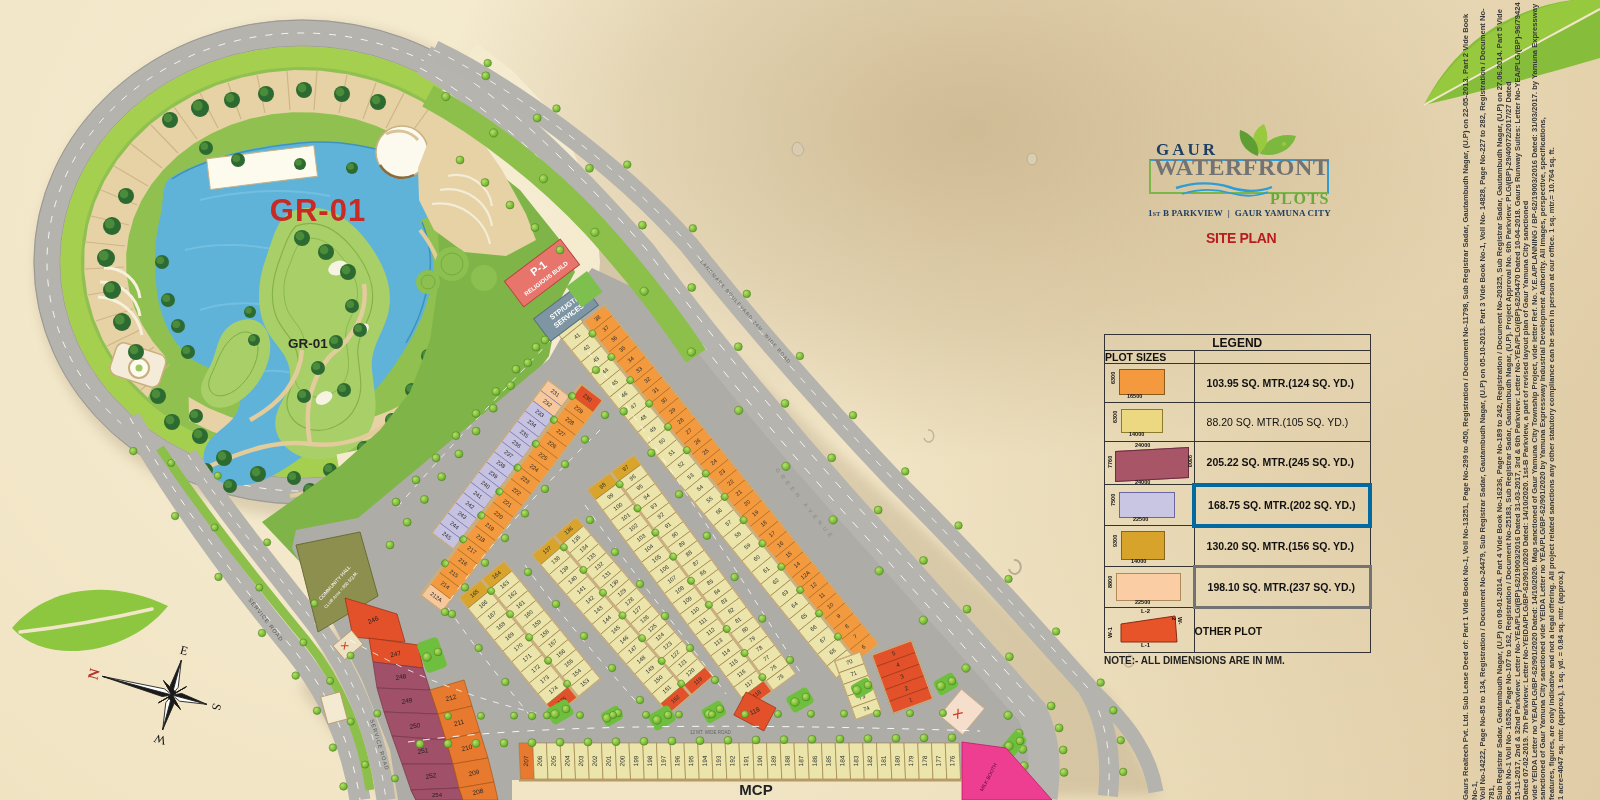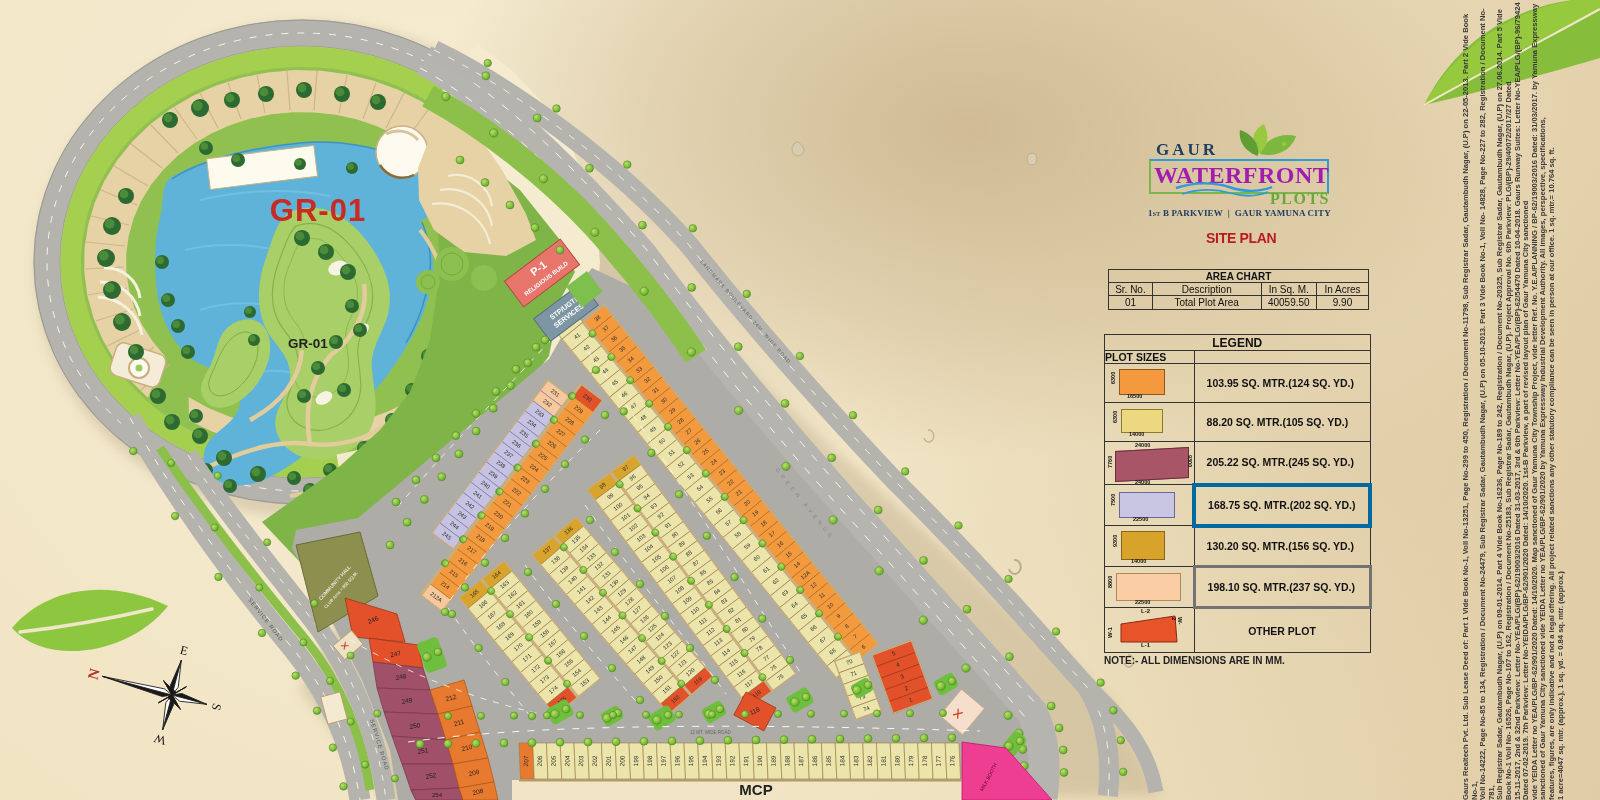--- a/index.html
+++ b/index.html
@@ -1183,55 +1183,34 @@
       <path d="M 78,24 C 66,20 58,10 60,-2 C 72,2 80,12 78,24 Z" fill="#5f9e33"></path>
       <circle cx="96" cy="18" r="2.4" fill="#7cb83e"></circle>
           <circle cx="104" cy="12" r="2" fill="#98c93f"></circle>
     </g>
   </svg>
 
   <div class="abs" style="left:10px;top:14px;font-family:'Liberation Serif',serif;font-size:17px;font-weight:bold;color:#1e3f63;letter-spacing:3px;">GAUR</div>
 
   <div class="abs" style="left:3px;top:33px;width:176px;height:31px;border:2px solid #2e9cd6;border-left-color:#7ab648;border-bottom-color:#7ab648;"></div>
 
-  <div class="abs" style="left:8px;top:36px;font-family:'Liberation Serif',serif;font-size:24px;font-weight:bold;color:#a21caf;letter-spacing:0.5px;">WATERFRONT</div>
+  <div class="abs" style="left:8px;top:28px;font-family:'Liberation Serif',serif;font-size:24px;font-weight:bold;color:#737373;letter-spacing:0.5px;">WATERFRONT</div>
 
   <svg class="abs" style="left:28px;top:56px;" width="100" height="16">
     <path d="M 2,6 C 20,0 40,0 55,5 C 70,10 85,10 98,5" fill="none" stroke="#2e9cd6" stroke-width="2.4"></path>
     <path d="M 8,12 C 24,7 42,7 56,11 C 70,15 84,14 94,10" fill="none" stroke="#2e9cd6" stroke-width="1.8"></path>
   </svg>
 
   <div class="abs" style="left:124px;top:64px;font-family:'Liberation Serif',serif;font-size:16px;font-weight:bold;color:#6aa73c;letter-spacing:1.5px;">PLOTS</div>
 
   <div class="abs" style="left:2px;top:82px;width:182px;font-family:'Liberation Serif',serif;font-size:9px;font-weight:bold;color:#1e3f63;letter-spacing:0.2px;white-space:nowrap;">1<span style="font-size:6px;">ST</span> B PARKVIEW &nbsp;|&nbsp; GAUR YAMUNA CITY</div>
 </div>
 
 <div class="abs" style="left:1206px;top:230px;font-size:14px;font-weight:bold;color:#b91c1c;letter-spacing:-0.3px;">SITE PLAN</div>
 
-<div class="abs" style="left:1108px;top:269px;width:261px;">
-<table style="width:261px;font-size:10px;color:#111;text-align:center;">
-<tbody>
-          <tr>
-            <td colspan="4" style="border:1px solid #333;height:12px;font-weight:bold;">AREA CHART</td>
-          </tr>
-<tr>
-            <td style="border:1px solid #333;width:44px;height:12px;">Sr. No.</td>
-            <td style="border:1px solid #333;width:110px;">Description</td>
-            <td style="border:1px solid #333;width:55px;">In Sq. M.</td>
-            <td style="border:1px solid #333;width:52px;">In Acres</td>
-          </tr>
-<tr>
-            <td style="border:1px solid #333;height:13px;">01</td>
-            <td style="border:1px solid #333;">Total Plot Area</td>
-            <td style="border:1px solid #333;">40059.50</td>
-            <td style="border:1px solid #333;">9.90</td>
-          </tr>
-</tbody>
-      </table>
-</div>
 
 <div class="abs" style="left:1104px;top:334px;width:268px;">
 <table style="width:268px;font-size:10.5px;color:#111;">
 <tbody>
           <tr>
             <td colspan="2" style="border:1px solid #333;height:15px;text-align:center;font-weight:bold;font-size:12px;">LEGEND</td>
           </tr>
 <tr>
             <td style="border:1px solid #333;width:90px;height:11px;font-weight:bold;">PLOT SIZES</td>
             <td style="border:1px solid #333;width:178px;"></td>
@@ -1247,21 +1226,21 @@
  <td style="border:1px solid #333;font-weight:bold;padding-left:12px;">103.95 SQ. MTR.(124 SQ. YD.)</td>
           </tr>
 <tr>
             <td style="border:1px solid #333;height:38px;">
               <div style="position:relative;height:38px;">
   <div class="abs" style="left:16px;top:6px;width:40px;height:22px;background:#ecd880;border:1px solid #8a7a2a;"></div>
   <div class="abs" style="left:7px;top:20px;font-size:5.5px;font-weight:bold;transform:rotate(-90deg);transform-origin:left top;">6300</div>
   <div class="abs" style="left:24px;top:28px;font-size:5.5px;font-weight:bold;">14000</div>
               </div>
             </td>
- <td style="border:1px solid #333;font-weight:bold;padding-left:12px;">88.20 SQ. MTR.(105 SQ. YD.)</td>
+ <td style="border:1px solid #333;font-weight:normal;padding-left:12px;">88.20 SQ. MTR.(105 SQ. YD.)</td>
           </tr>
 <tr>
             <td style="border:1px solid #333;height:42px;">
               <div style="position:relative;height:42px;">
   <div class="abs" style="left:10px;top:7px;width:72px;height:29px;background:#a85568;border:1px solid #6a2e40;transform:skewY(-3deg);"></div>
   <div class="abs" style="left:30px;top:0px;font-size:5.5px;font-weight:bold;">24000</div>
   <div class="abs" style="left:2px;top:26px;font-size:5.5px;font-weight:bold;transform:rotate(-90deg);transform-origin:left top;">7760</div>
   <div class="abs" style="left:88px;top:13px;font-size:5.5px;font-weight:bold;transform:rotate(90deg);transform-origin:left top;">9300</div>
   <div class="abs" style="left:30px;top:37px;font-size:5.5px;font-weight:bold;">24000</div>
               </div>
@@ -1303,21 +1282,21 @@
               <div style="position:relative;height:44px;">
   <svg class="abs" style="left:8px;top:4px;" width="80" height="38">
                   <polygon points="8,12 62,4 64,30 8,30" fill="#e8542a" stroke="#8a2a10"></polygon>
                 </svg>
   <div class="abs" style="left:36px;top:0px;font-size:6px;font-weight:bold;">L-2</div>
   <div class="abs" style="left:2px;top:30px;font-size:6px;font-weight:bold;transform:rotate(-90deg);transform-origin:left top;">W-1</div>
   <div class="abs" style="left:78px;top:9px;font-size:6px;font-weight:bold;transform:rotate(90deg);transform-origin:left top;">W-2</div>
   <div class="abs" style="left:36px;top:34px;font-size:6px;font-weight:bold;">L-1</div>
               </div>
             </td>
- <td style="border:1px solid #333;font-weight:bold;text-align:center;">OTHER PLOT</td>
+ <td style="border:1px solid #333;font-weight:bold;">OTHER PLOT</td>
           </tr>
 </tbody>
       </table>
 </div>
 
 <div class="abs" style="left:1104px;top:655px;width:268px;text-align:left;font-size:10px;font-weight:bold;color:#222;">NOTE:- ALL DIMENSIONS ARE IN MM.</div>
 
 <div class="abs" style="left:1462px;top:0px;width:800px;height:86px;transform:rotate(-90deg) translateX(-800px);transform-origin:left top;font-size:7.6px;font-weight:bold;color:#3a3a3a;line-height:8.6px;">
 Gaurs Realtech Pvt. Ltd. Sub Lease Deed of: Part 1 Vide Book No-1, Voll No-13251, Page No-299 to 450, Registration / Document No-11798, Sub Registrar Sadar, Gautambudh Nagar, (U.P) on 22-05-2013. Part 2 Vide Book No-1,<br>
 Voll No-14222, Page No-85 to 134, Registration / Document No-24479, Sub Registrar Sadar, Gautambudh Nagar, (U.P) on 05-10-2013. Part 3 Vide Book No-1, Voll No- 14828, Page No-227 to 282, Registration / Document No-781,<br>

